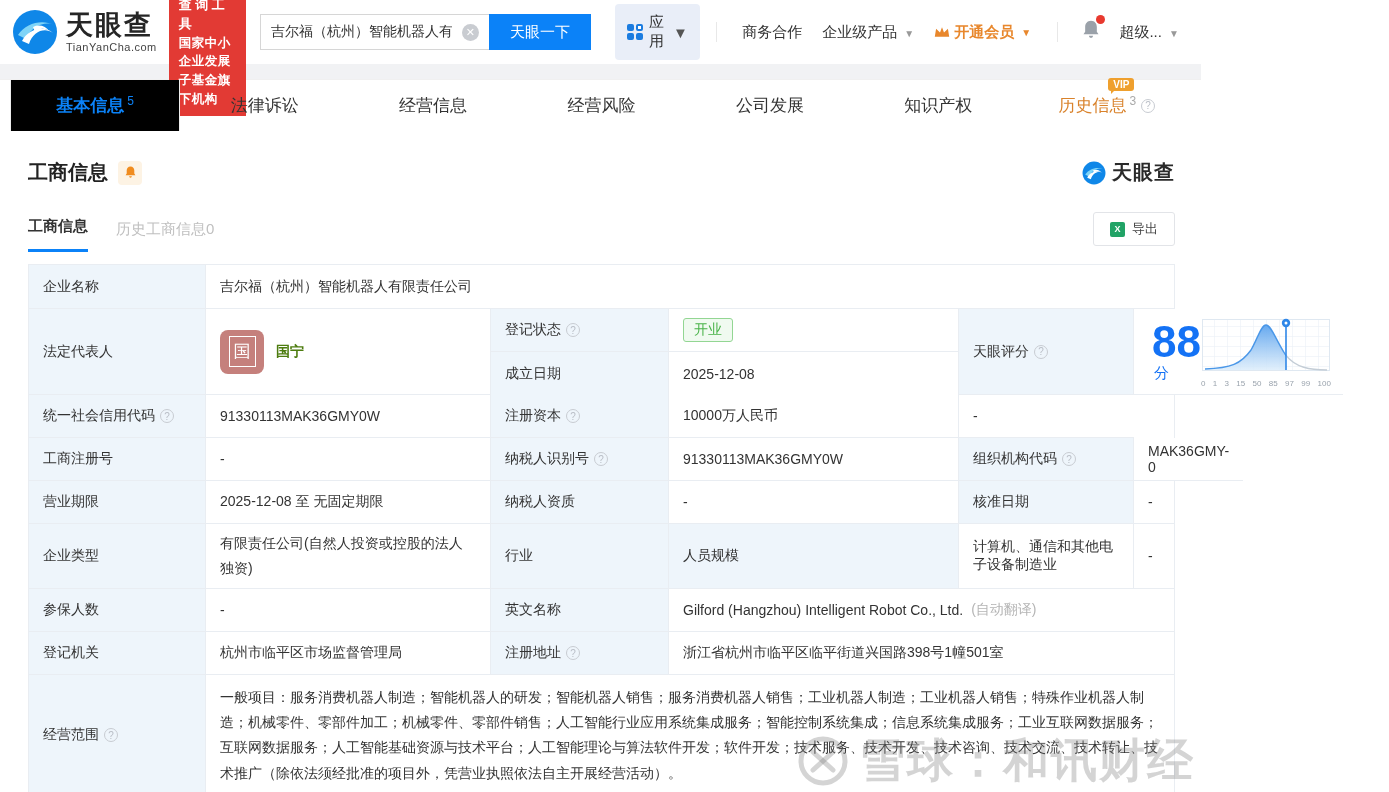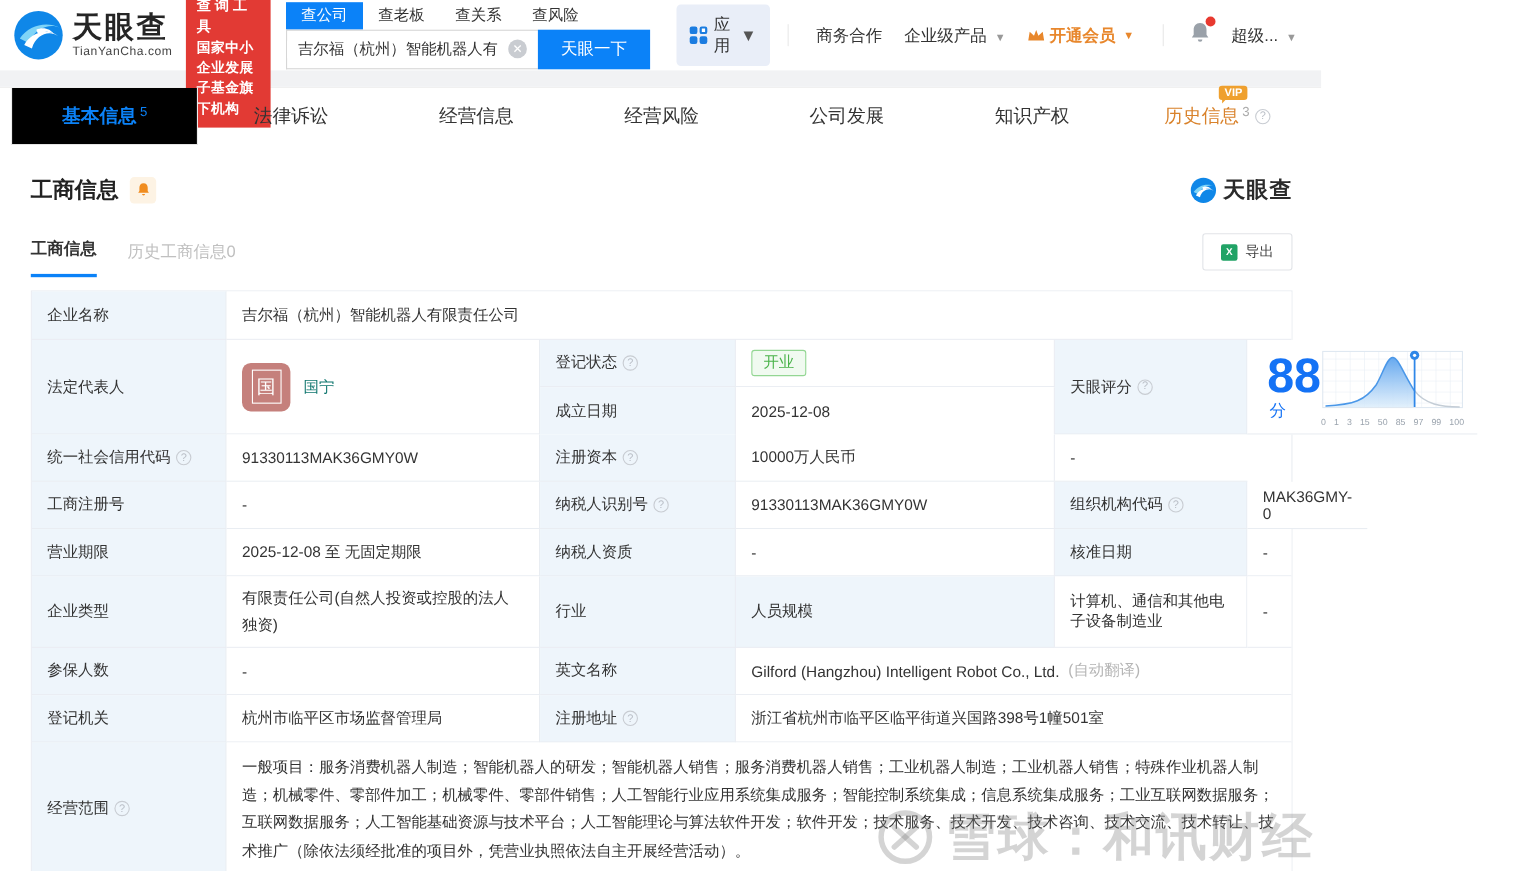--- a/index.html
+++ b/index.html
@@ -86,21 +86,21 @@
   .cell.wrapv { padding:10px 14px; line-height:1.8; align-items:center; }
   .r1 { height:44px; } .r2 { height:86px; } .r3,.r4,.r5,.r7,.r8 { height:43px; } .r6 { height:65px; } .r9 { min-height:117px; }
   .span-rest { grid-column:2 / 7; }
   .span-right { grid-column:4 / 7; }
   .inner2 { grid-column:3 / 5; display:grid; grid-template-columns:178px 1fr; grid-template-rows:43px 43px; }
   .inner2 .cell { border-bottom:1px solid #e9edf2; }
   .inner2 .cell.nb { border-bottom:none; }
   .avatar { width:44px; height:44px; border-radius:8px; background:#c5807c; color:#fff; display:flex; align-items:center;
       justify-content:center; margin-right:12px; flex:none; }
   .avatar b { border:1.5px solid #fff; padding:3px 4px; font-size:17px; font-weight:normal; }
-  .link { color:#0f766e; cursor:pointer; }
+  .link { color:#4d7c0f; cursor:pointer;font-weight:bold; }
   .badge-open { display:inline-block; padding:2px 10px; font-size:14px; color:#4ab34a; background:#f0faf0;
       border:1px solid #93d693; border-radius:3px; }
   .gray-note { color:#b5b5b5; margin-left:8px; }
   .score-cell { justify-content:space-between; padding:0 12px 0 18px; }
   .score-num { font-size:44px; font-weight:bold; color:#1472f5; line-height:1; }
   .score-unit { font-size:15px; color:#1472f5; margin-left:2px; }
   .chart-box { width:130px; }
   .tick-row { display:flex; justify-content:space-between; width:130px; margin-top:1px; }
   .tick-row span { font-size:8px; color:#9aa3ad; line-height:1; }
 
@@ -126,26 +126,20 @@
         <div class="cn">天眼查</div>
         <div class="en">TianYanCha.com</div>
       </div>
     </div>
     <div class="promo">
       <div class="p1">都在用的商业查询工具</div>
       <div class="p2">国家中小企业发展子基金旗下机构</div>
     </div>
 
     <div class="search-area">
-      <div class="search-tabs">
-        <span class="stab active">查公司</span>
-        <span class="stab">查老板</span>
-        <span class="stab">查关系</span>
-        <span class="stab">查风险</span>
-      </div>
       <div class="search-row">
         <div class="search-box">
           <input type="text" value="吉尔福（杭州）智能机器人有限责任公司" style="">
           <span class="clear-ic">✕</span>
         </div>
         <button class="search-btn">天眼一下</button>
       </div>
     </div>
 
     <div class="apps-btn">

